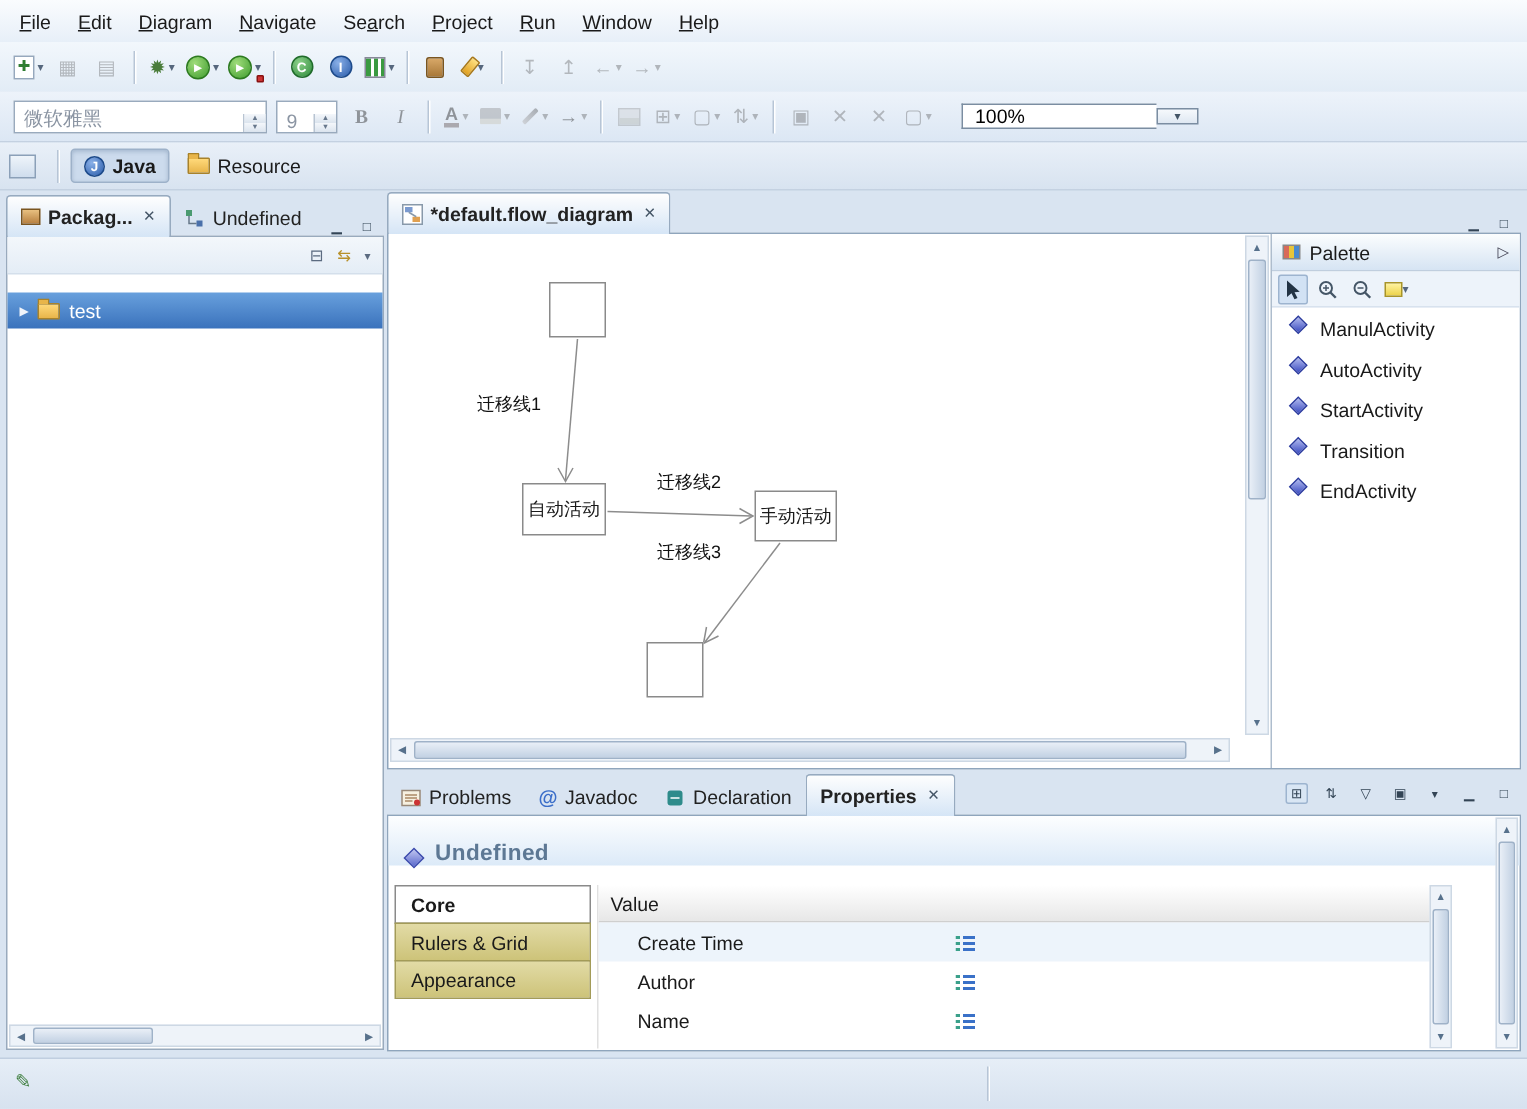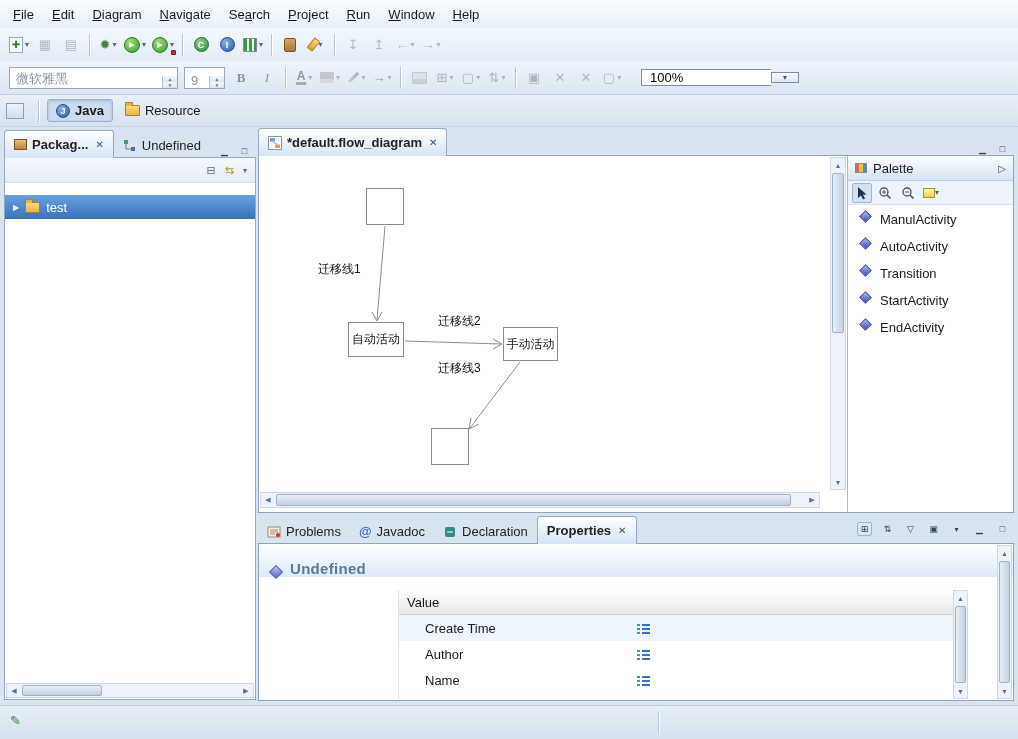--- a/index.html
+++ b/index.html
@@ -418,25 +418,25 @@
       <div class="pal-item">
         <span class="diamond"></span>
         <span>ManulActivity</span>
       </div>
       <div class="pal-item">
         <span class="diamond"></span>
         <span>AutoActivity</span>
       </div>
       <div class="pal-item">
         <span class="diamond"></span>
-        <span>Transition</span>
+        <span>StartActivity</span>
       </div>
       <div class="pal-item">
         <span class="diamond"></span>
-        <span>StartActivity</span>
+        <span>Transition</span>
       </div>
       <div class="pal-item">
         <span class="diamond"></span>
         <span>EndActivity</span>
       </div>
     </div>
   </div>
 </div>
 
 <div class="vtabs bt-tabs">
@@ -471,20 +471,25 @@
     <span class="mmbtn" style="font-size:8px">▾</span>
     <span class="mmbtn">▁</span>
     <span class="mmbtn">□</span>
   </div>
 </div>
 
 <div class="bt-body">
   <div class="prop-header">
     <span class="bigdiamond"></span>
     <span class="prop-title">Undefined</span>
+  </div>
+  <div class="cats">
+    <div class="cat sel">Core</div>
+    <div class="cat">Rulers &amp; Grid</div>
+    <div class="cat">Appearance</div>
   </div>
   <div class="ptable">
     <div class="hrow">
       <div class="hcell c2">Value</div>
     </div>
     <div class="prow alt">
       <div class="pcell1">Create Time</div>
       <div class="pcell2">
         <svg class="valico" width="13" height="11">
             <rect x="0" y="1" width="3" height="2" fill="#3aa08a"></rect>

